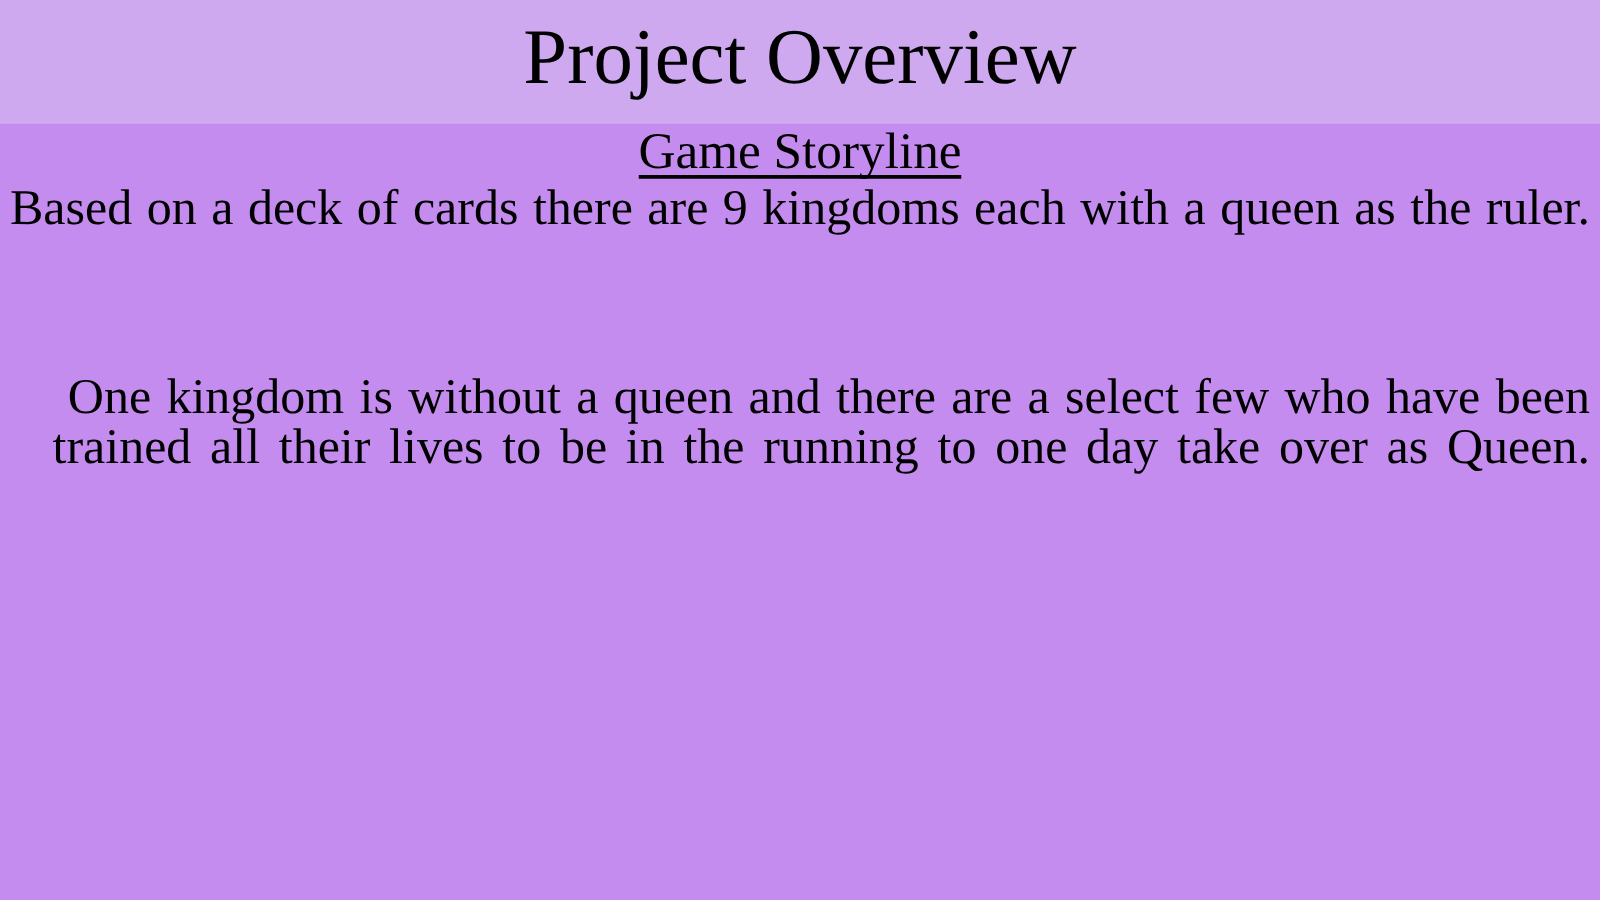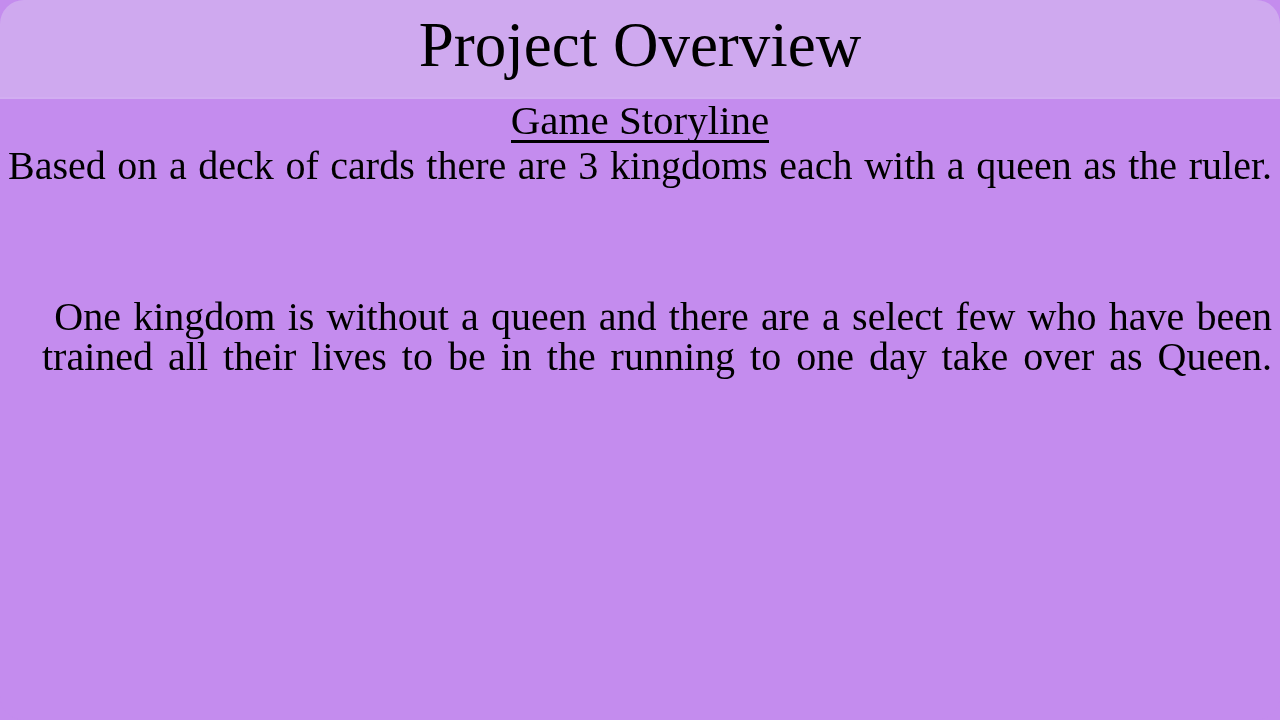--- a/index.html
+++ b/index.html
@@ -14,21 +14,20 @@
     font-family: "Liberation Serif", "DejaVu Serif", serif;
     -webkit-font-smoothing: antialiased;
   }
 
   .slide {
     position: relative;
     width: 1280px;
     height: 720px;
     background: #c48cee;
     overflow: hidden;
-    border-radius: 24px;
   }
 
   
   .title-band {
     position: absolute;
     left: 0;
     top: 0;
     width: 1280px;
     height: 97px;
     background: #cfa9ef;
@@ -125,21 +124,21 @@
   <div class="slide-title">Project Overview</div>
 
   <div class="body-area">
 
     <div class="subtitle-wrap">
       <span class="subtitle">Game Storyline</span>
     </div>
 
     <div class="para-block">
 
-      <p class="para">Based on a deck of cards there are 3 kingdoms each with a queen as the ruler.</p>
+      <p class="para">Based on a deck of cards there are 9 kingdoms each with a queen as the ruler.</p>
 
       <div class="gap-1"></div>
 
       <p class="para pre-space"> One kingdom is without a queen and there are a select few who have been trained all their lives to be in the running to one day take over as Queen.</p>
 
       <div class="gap-2"></div>
 
 
     </div>
   </div>

